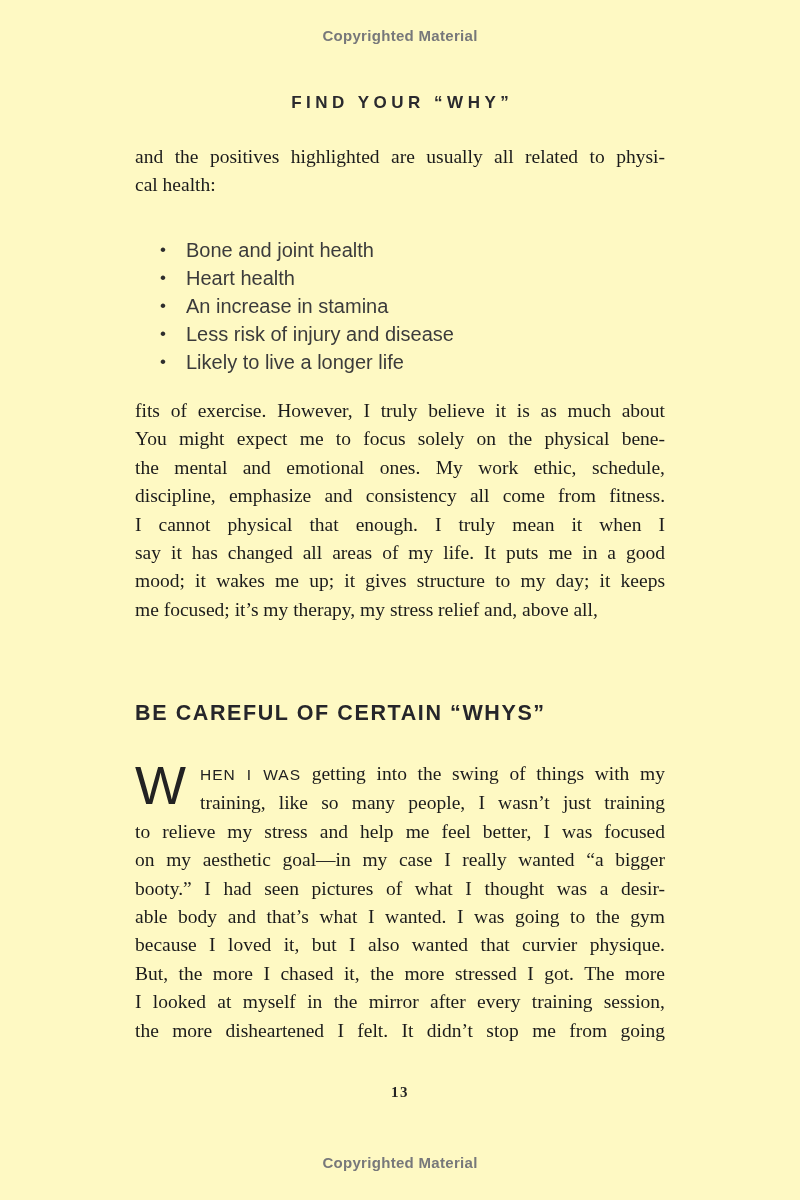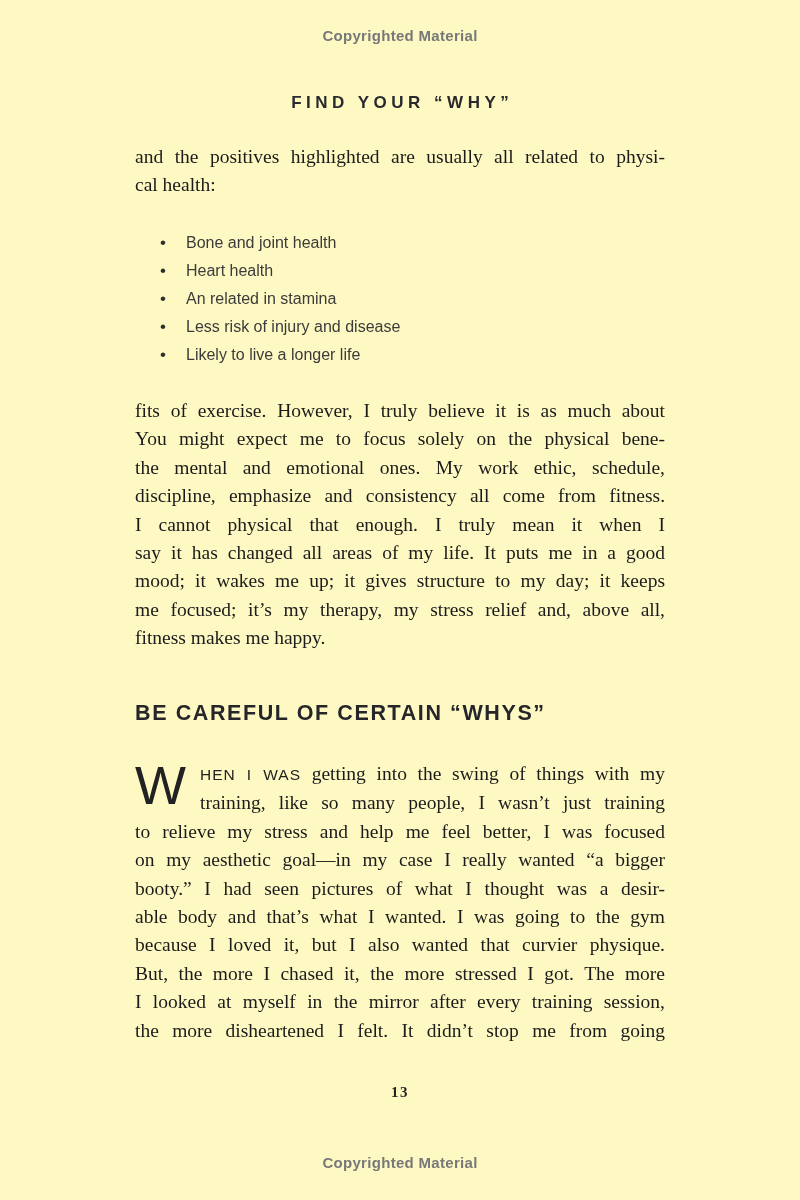--- a/index.html
+++ b/index.html
@@ -51,23 +51,23 @@
     white-space: normal;
   }
   .para.end-left .line:last-child {
     text-align: left;
     text-align-last: left;
   }
   .intro-para { top: 143px; }
   .body-para  { top: 397px; }
 
   .bullets {
-    top: 229px; left: 135px; width: 530px;
+    top: 236px; left: 135px; width: 530px;
     font-family: "Liberation Sans", sans-serif;
-    font-size: 16px;
+    font-size: 20px;
     line-height: 28px;
     color: #3b3b3b;
   }
   .bullet-item {
     display: flex;
     margin-left: 25px;
   }
   .bullet-item::before {
     content: "\2022";
     flex: 0 0 26px;
@@ -126,35 +126,34 @@
   <div class="abs running-head">FIND YOUR “WHY”</div>
 
   <div class="abs para intro-para end-left">
       <div class="line">and the positives highlighted are usually all related to physi-</div>
       <div class="line">cal health:</div>
     </div>
 
   <div class="abs bullets">
       <div class="bullet-item">Bone and joint health</div>
       <div class="bullet-item">Heart health</div>
-      <div class="bullet-item">An related in stamina</div>
+      <div class="bullet-item">An increase in stamina</div>
       <div class="bullet-item">Less risk of injury and disease</div>
       <div class="bullet-item">Likely to live a longer life</div>
     </div>
 
   <div class="abs para body-para end-left">
       <div class="line">fits of exercise. However, I truly believe it is as much about</div>
       <div class="line">You might expect me to focus solely on the physical bene-</div>
       <div class="line">the mental and emotional ones. My work ethic, schedule,</div>
       <div class="line">discipline, emphasize and consistency all come from fitness.</div>
       <div class="line">I cannot physical that enough. I truly mean it when I</div>
       <div class="line">say it has changed all areas of my life. It puts me in a good</div>
       <div class="line">mood; it wakes me up; it gives structure to my day; it keeps</div>
       <div class="line">me focused; it’s my therapy, my stress relief and, above all,</div>
-      <div class="line">fitness makes me happy.</div>
     </div>
 
   <div class="abs section-heading">BE CAREFUL OF CERTAIN “WHYS”</div>
 
   <div class="abs para drop-para">
     <div class="dropcap-box">
       <span class="dropcap">W</span>
     </div>
     <div class="line">
       <span class="lead-in">HEN I WAS</span><span> getting into the swing of things with my</span>

